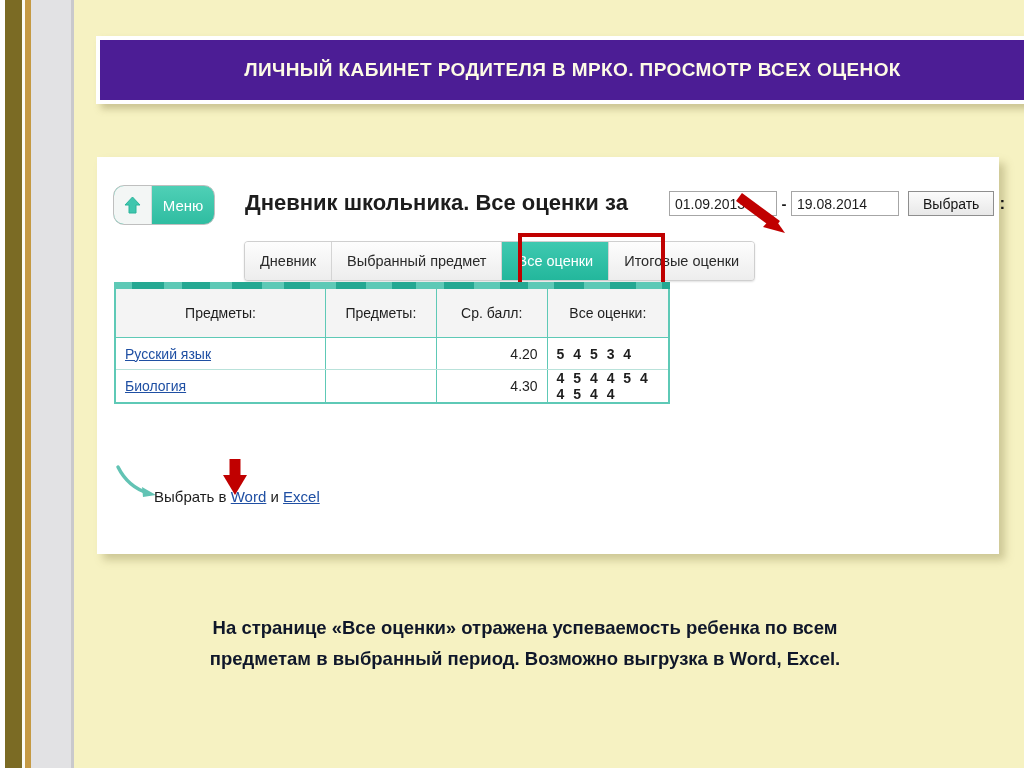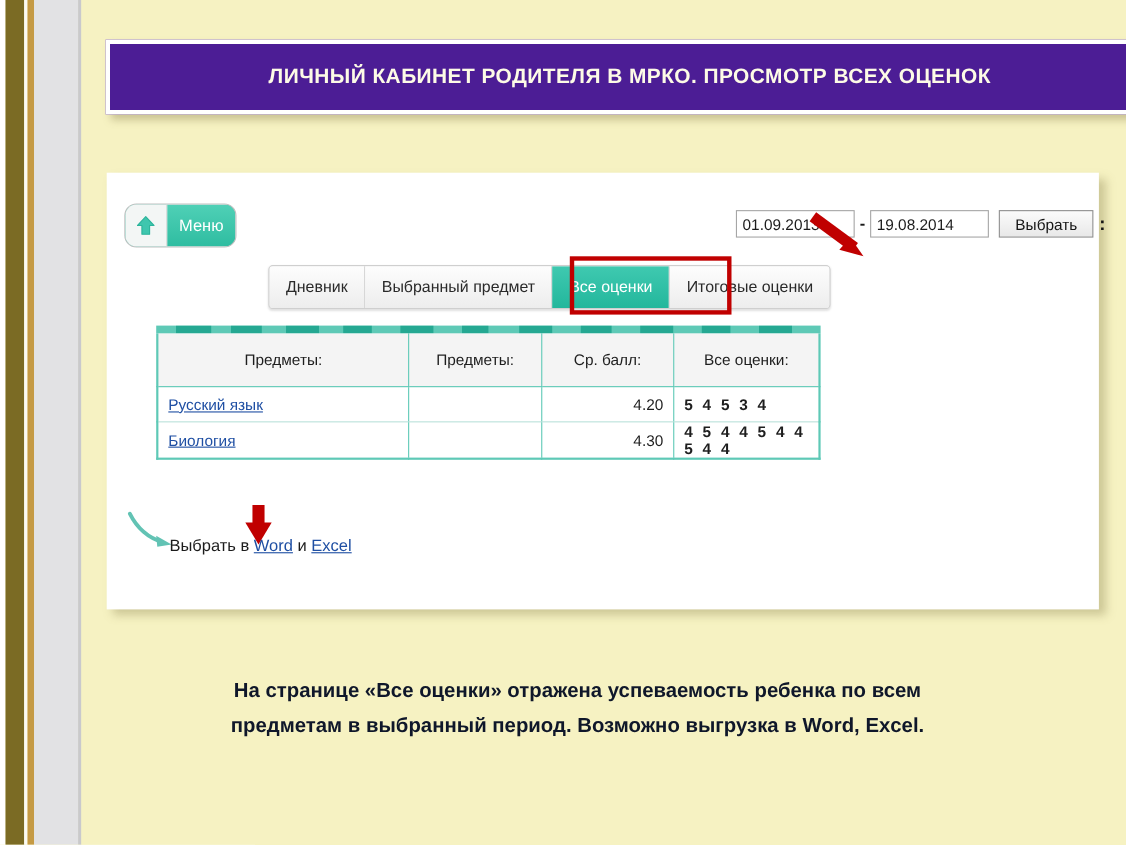--- a/index.html
+++ b/index.html
@@ -213,23 +213,22 @@
   .arrow-date {
     position: absolute;
     left: 620px; top: 6px;
     width: 70px; height: 46px;
     pointer-events: none;
   }
 
   
   .table-wrap {
     position: absolute;
-    left: 17px; top: 139px;
-    width: 604px;
-    margin-left: 28px;
+    left: 17px; top: 125px;
+    width: 556px;
   }
   .table-topstrip {
     height: 7px;
     background: #5ec9b6;
     position: relative;
     overflow: hidden;
   }
   .table-topstrip i {
     position: absolute;
     top: 0; height: 7px;
@@ -339,20 +338,21 @@
 
       <div class="menu-btn">
         <span class="menu-icon-box">
           <svg width="17" height="19" viewBox="0 0 17 19" aria-hidden="true">
             <path d="M8.5 1 L16 9 L12 9 L12 17 L5 17 L5 9 L1 9 Z" fill="#3fc6ae" stroke="#2bb49b" stroke-width="1" stroke-linejoin="round"></path>
           </svg>
         </span>
         <span class="menu-label">Меню</span>
       </div>
 
+      <div class="page-heading">Дневник школьника. Все оценки за</div>
 
       <div class="date-group">
         <input class="date-input" type="text" value="01.09.2013" style="">
         <span class="date-dash">-</span>
         <input class="date-input" type="text" value="19.08.2014" style="">
         <button class="choose-btn">Выбрать</button>
         <span class="colon-mark">:</span>
       </div>
 
       <svg class="arrow-date" viewBox="0 0 70 46">

